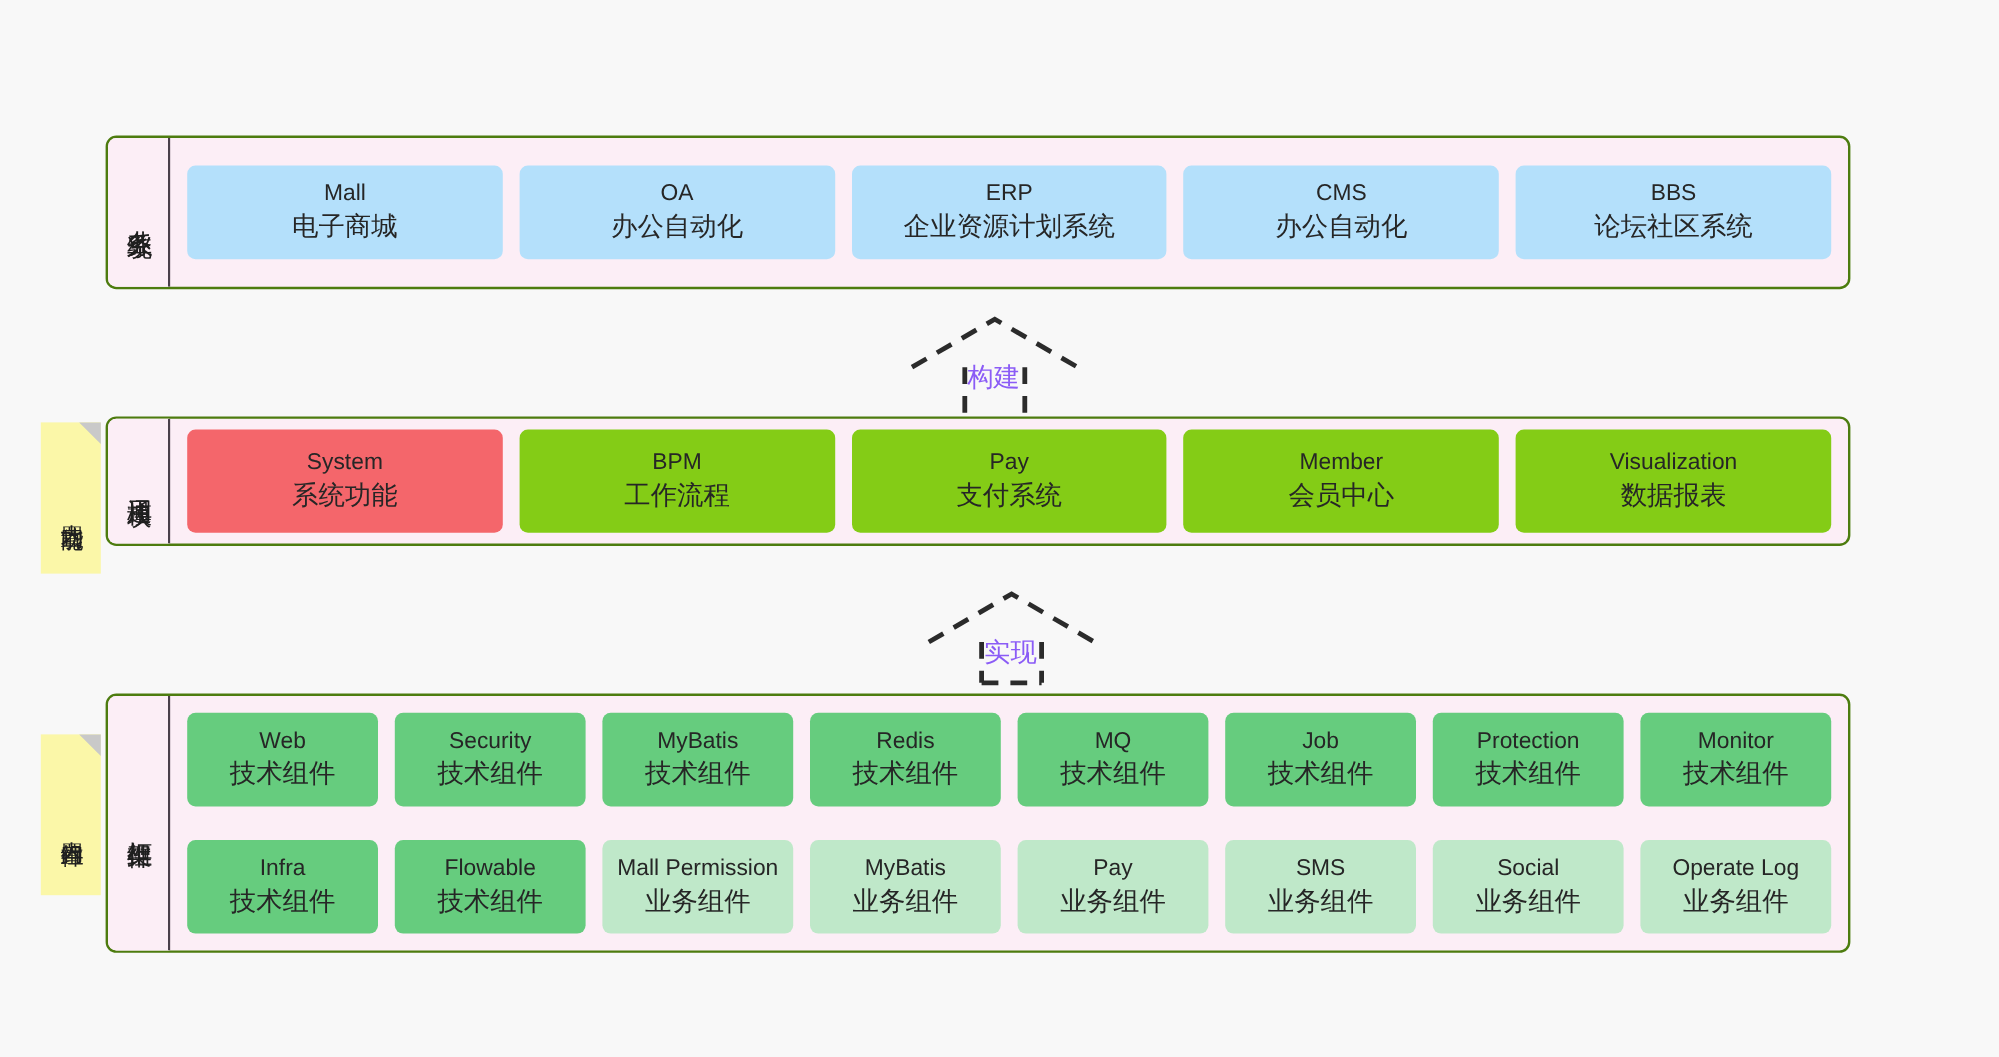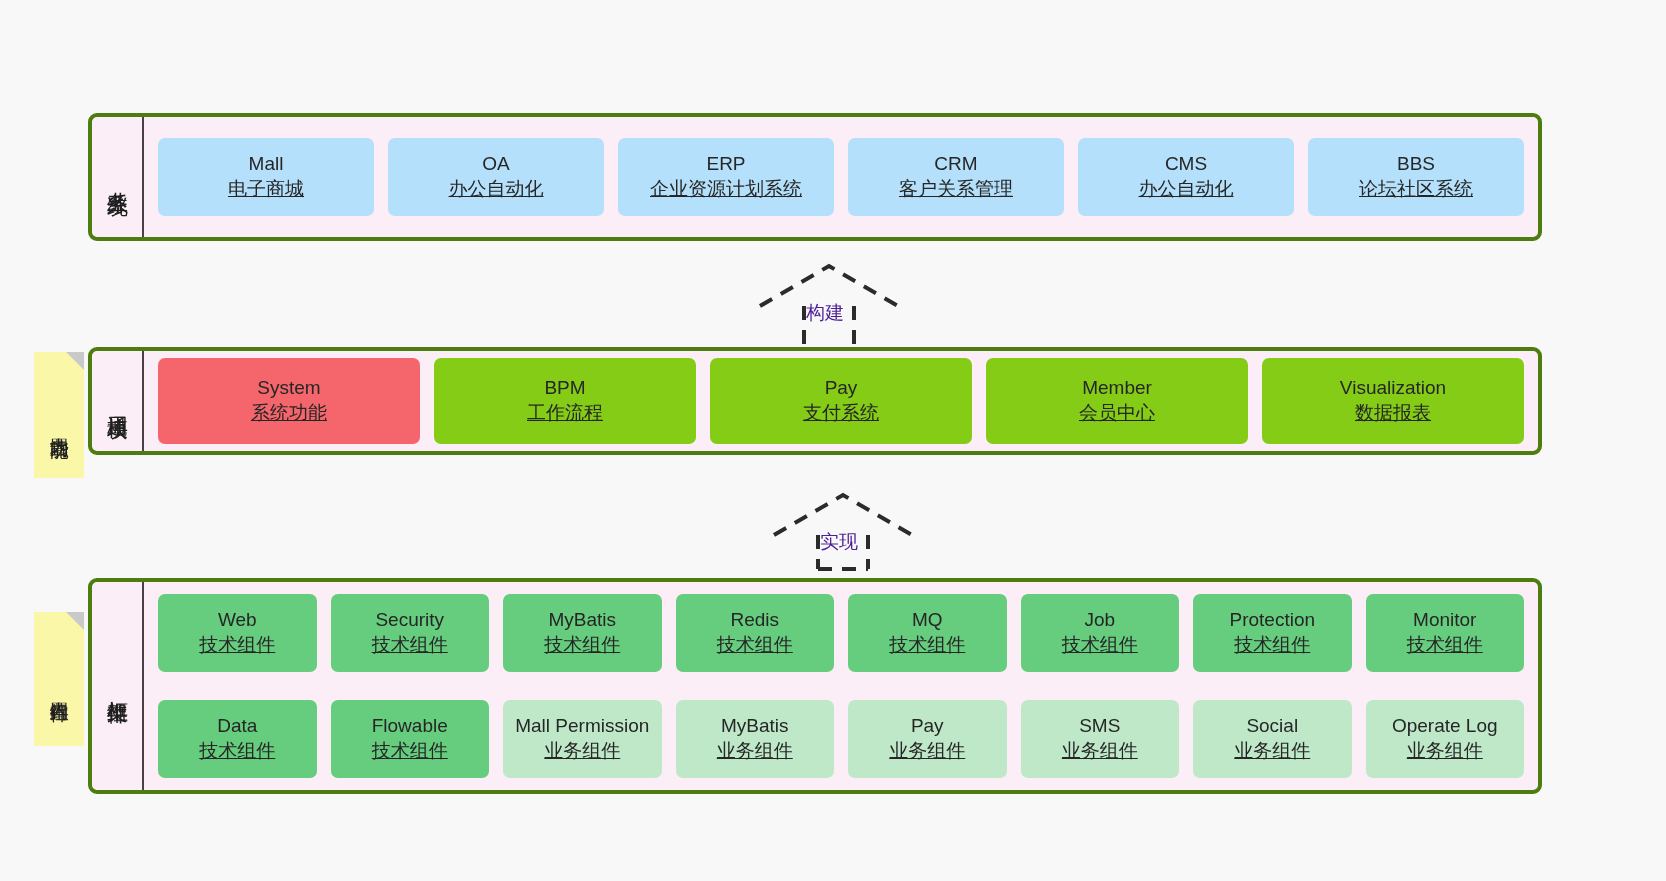--- a/index.html
+++ b/index.html
@@ -9,21 +9,21 @@
     background: #f8f8f8;
     font-family: "Liberation Sans", "DejaVu Sans", sans-serif;
     overflow: hidden;
   }
   #stage { position: relative; width: 1666px; height: 881px; }
 
   
   .layer {
     position: absolute;
     background: #fceef6;
-    border: 4px solid #4d7c0f;
+    border: 2px solid #4d7c0f;
     border-radius: 9px;
     display: flex;
     align-items: stretch;
   }
   .layer-title {
     flex: 0 0 52px;
     border-right: 2px solid #4a3f4a;
     display: flex;
     align-items: center;
     justify-content: center;
@@ -59,21 +59,21 @@
     display: flex;
     flex-direction: column;
     align-items: center;
     justify-content: center;
     text-align: center;
     color: #262626;
     font-size: 19px;
     line-height: 1.30;
     padding: 6px 4px;
   }
-  .card .sub { font-size: 19px; text-decoration: underline; }
+  .card .sub { font-size: 22px; }
   .card-blue  { background: #b4e0fb; height: 78px; }
   .card-red   { background: #f4666b; height: 86px; }
   .card-pink  { background: #84cc16; height: 86px; }
   .card-green { background: #66cc7e; height: 78px; }
   .card-lgreen{ background: #bfe8c9; height: 78px; }
 
   
   .note {
     position: absolute;
     background: #fbf7a8;
@@ -97,22 +97,22 @@
     width: 0; height: 0;
     border-left: 18px solid transparent;
     border-top: 18px solid #c9c9c9;
   }
 
   
   .arrow { position: absolute; }
   .arrow svg { display: block; overflow: visible; }
   .arrow-label {
     position: absolute;
-    font-size: 19px;
-    color: #4c1d95;
+    font-size: 22px;
+    color: #8b5cf6;
     background: transparent;
     white-space: nowrap;
     text-align: right;
   }
 </style>
 </head>
 <body>
 
 <div id="stage">
 
@@ -124,24 +124,20 @@
         <div>Mall</div>
         <div class="sub">电子商城</div>
       </div>
       <div class="card card-blue">
         <div>OA</div>
         <div class="sub">办公自动化</div>
       </div>
       <div class="card card-blue">
         <div>ERP</div>
         <div class="sub">企业资源计划系统</div>
-      </div>
-      <div class="card card-blue">
-        <div>CRM</div>
-        <div class="sub">客户关系管理</div>
       </div>
       <div class="card card-blue">
         <div>CMS</div>
         <div class="sub">办公自动化</div>
       </div>
       <div class="card card-blue">
         <div>BBS</div>
         <div class="sub">论坛社区系统</div>
       </div>
 
@@ -234,21 +230,21 @@
           <div class="sub">技术组件</div>
         </div>
         <div class="card card-green">
           <div>Monitor</div>
           <div class="sub">技术组件</div>
         </div>
       </div>
 
       <div class="row">
         <div class="card card-green">
-          <div>Data</div>
+          <div>Infra</div>
           <div class="sub">技术组件</div>
         </div>
         <div class="card card-green">
           <div>Flowable</div>
           <div class="sub">技术组件</div>
         </div>
         <div class="card card-lgreen">
           <div>Mall Permission</div>
           <div class="sub">业务组件</div>
         </div>

